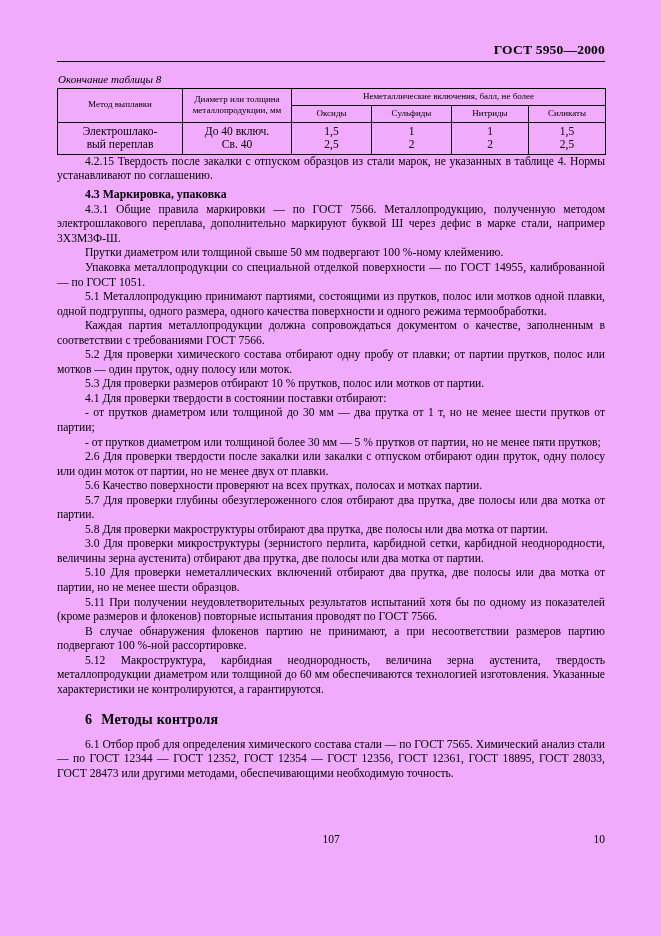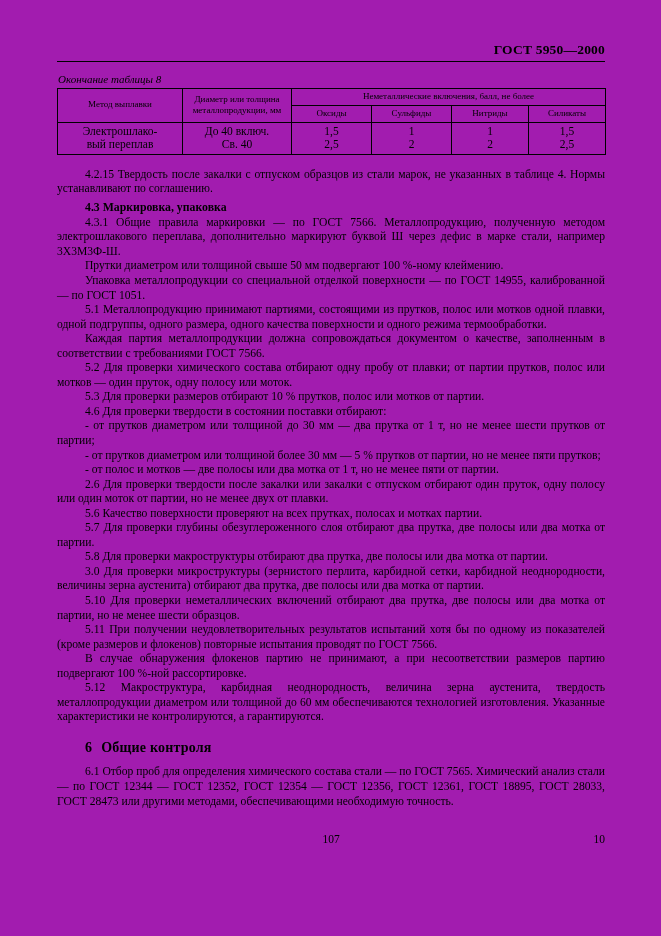--- a/index.html
+++ b/index.html
@@ -13,21 +13,21 @@
     font-family: "Liberation Serif", "DejaVu Serif", serif;
     color: #000000;
     position: relative;
     overflow: hidden;
   }
   .page {
     position: absolute;
     left: 0; top: 0;
     width: 661px;
     height: 936px;
-    background: #a21caf;
+    background: #f0abfc;
   }
   .content {
     position: absolute;
     left: 57px;
     top: 42px;
     width: 548px;
   }
 
   
   .header {
@@ -75,21 +75,20 @@
     padding-bottom: 3px;
   }
   td.left-al {
     text-align: left;
     padding-left: 7px;
   }
   .stack { white-space: pre-line; }
 
   
   .body {
-    margin-top: 13px;
     font-size: 11.6px;
     line-height: 1.255;
     text-align: justify;
     text-justify: inter-word;
   }
   p.para {
     margin: 0;
     text-indent: 28px;
     hyphens: manual;
   }
@@ -188,36 +187,35 @@
 
       <p class="para">4.3.1  Общие правила маркировки — по ГОСТ 7566. Металлопродукцию, полученную методом электрошлакового переплава, дополнительно маркируют буквой Ш через дефис в марке стали, например 3Х3М3Ф-Ш.</p>
       <p class="para">Прутки диаметром или толщиной свыше 50 мм подвергают 100 %-ному клеймению.</p>
       <p class="para">Упаковка металлопродукции со специальной отделкой поверхности — по ГОСТ 14955, калиброванной — по ГОСТ 1051.</p>
 
 
       <p class="para">5.1  Металлопродукцию принимают партиями, состоящими из прутков, полос или мотков одной плавки, одной подгруппы, одного размера, одного качества поверхности и одного режима термообработки.</p>
       <p class="para">Каждая партия металлопродукции должна сопровождаться документом о качестве, заполненным в соответствии с требованиями ГОСТ 7566.</p>
       <p class="para">5.2  Для проверки химического состава отбирают одну пробу от плавки; от партии прутков, полос или мотков — один пруток, одну полосу или моток.</p>
       <p class="para">5.3  Для проверки размеров отбирают 10 % прутков, полос или мотков от партии.</p>
-      <p class="para">4.6  Для проверки твердости в состоянии поставки отбирают:</p>
+      <p class="para">4.1  Для проверки твердости в состоянии поставки отбирают:</p>
       <p class="para">- от прутков диаметром или толщиной до 30 мм — два прутка от 1 т, но не менее шести прутков от партии;</p>
       <p class="para">- от прутков диаметром или толщиной более 30 мм — 5 % прутков от партии, но не менее пяти прутков;</p>
-      <p class="para">- от полос и мотков — две полосы или два мотка от 1 т, но не менее пяти от партии.</p>
       <p class="para">2.6  Для проверки твердости после закалки или закалки с отпуском отбирают один пруток, одну полосу или один моток от партии, но не менее двух от плавки.</p>
       <p class="para">5.6  Качество поверхности проверяют на всех прутках, полосах и мотках партии.</p>
       <p class="para">5.7  Для проверки глубины обезуглероженного слоя отбирают два прутка, две полосы или два мотка от партии.</p>
       <p class="para">5.8  Для проверки макроструктуры отбирают два прутка, две полосы или два мотка от партии.</p>
       <p class="para">3.0  Для проверки микроструктуры (зернистого перлита, карбидной сетки, карбидной неоднородности, величины зерна аустенита) отбирают два прутка, две полосы или два мотка от партии.</p>
       <p class="para">5.10  Для проверки неметаллических включений отбирают два прутка, две полосы или два мотка от партии, но не менее шести образцов.</p>
       <p class="para">5.11  При получении неудовлетворительных результатов испытаний хотя бы по одному из показателей (кроме размеров и флокенов) повторные испытания проводят по ГОСТ 7566.</p>
       <p class="para">В случае обнаружения флокенов партию не принимают, а при несоответствии размеров партию подвергают 100 %-ной рассортировке.</p>
       <p class="para">5.12  Макроструктура, карбидная неоднородность, величина зерна аустенита, твердость металлопродукции диаметром или толщиной до 60 мм обеспечиваются технологией изготовления. Указанные характеристики не контролируются, а гарантируются.</p>
 
       <h2 class="sect">
-        <span class="num">6</span><span>Общие контроля</span>
+        <span class="num">6</span><span>Методы контроля</span>
       </h2>
 
       <p class="para">6.1  Отбор проб для определения химического состава стали — по ГОСТ 7565. Химический анализ стали — по  ГОСТ  12344 — ГОСТ  12352,  ГОСТ  12354 — ГОСТ  12356,  ГОСТ  12361, ГОСТ 18895, ГОСТ 28033, ГОСТ 28473 или другими методами, обеспечивающими необходимую точность.</p>
 
     </div>
   </div>
 
   <div class="footer">
     <span class="pg-center">107</span>
     <span class="pg-right">10</span>

